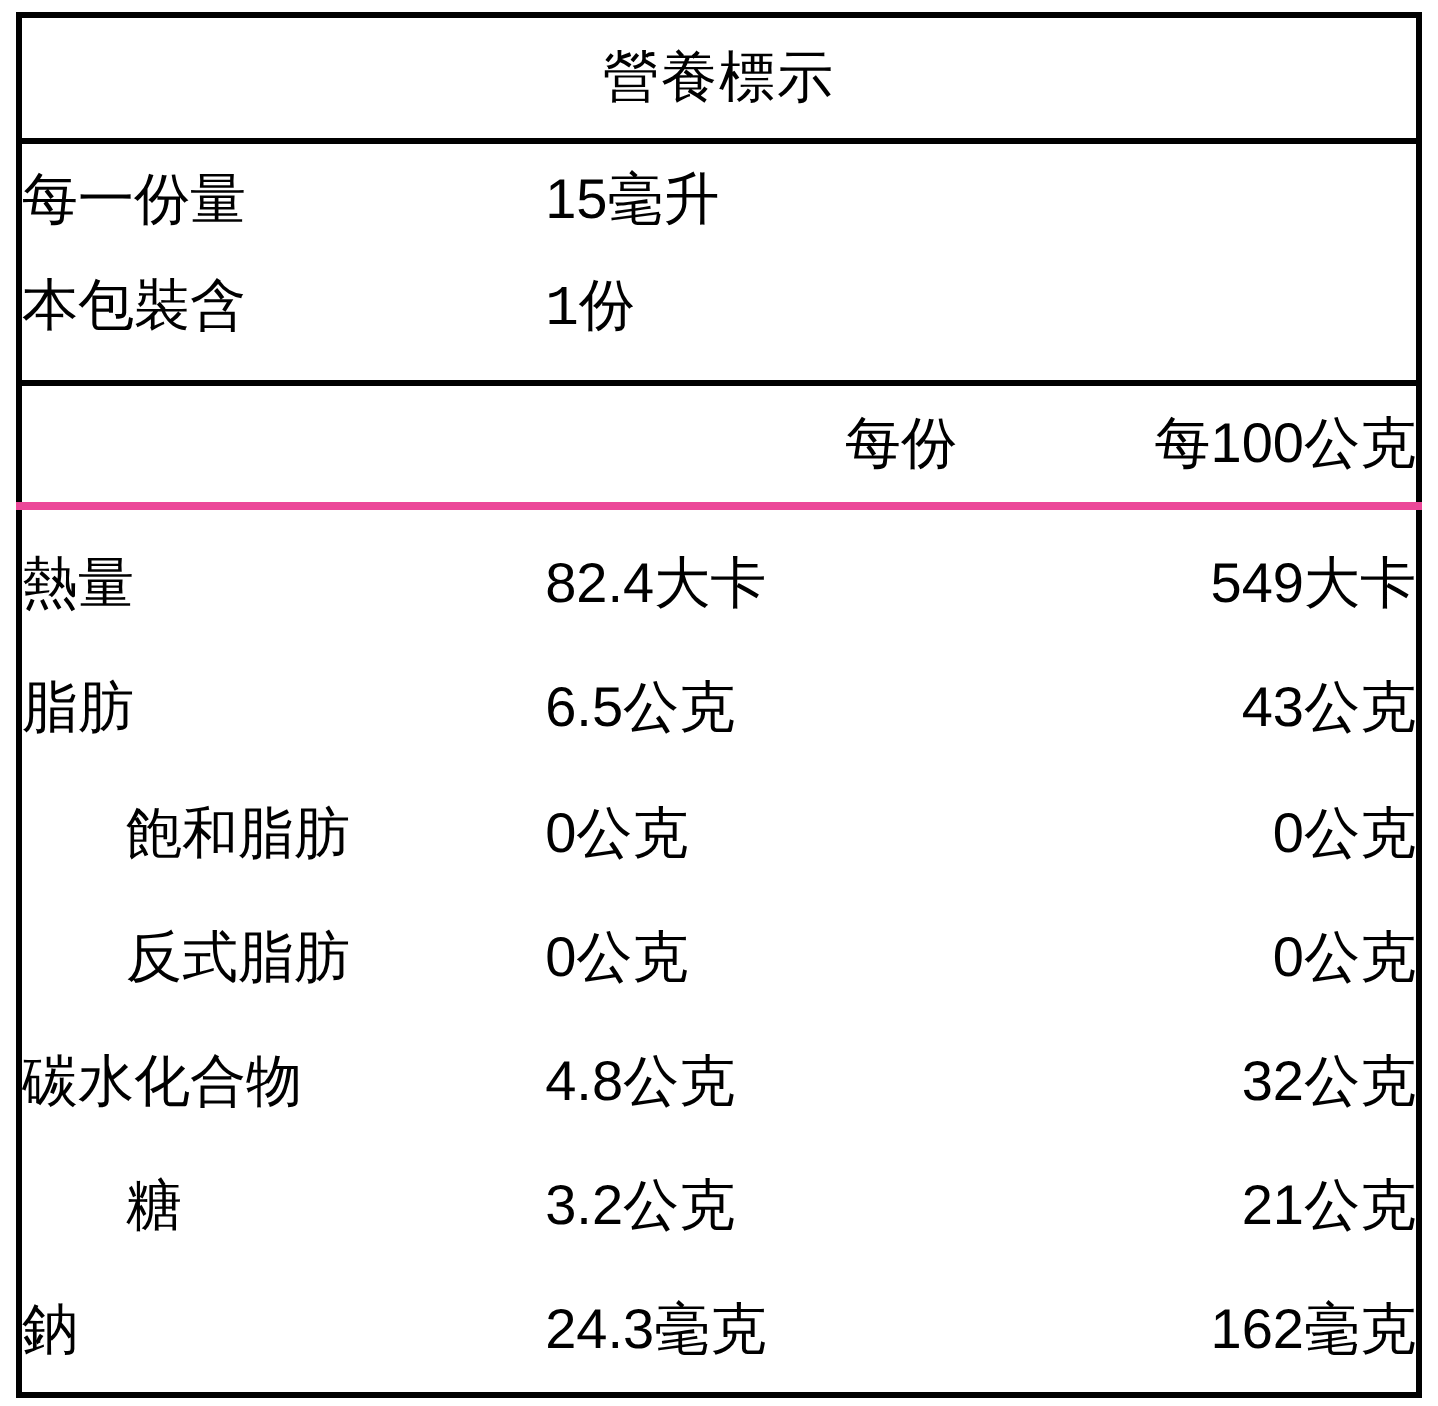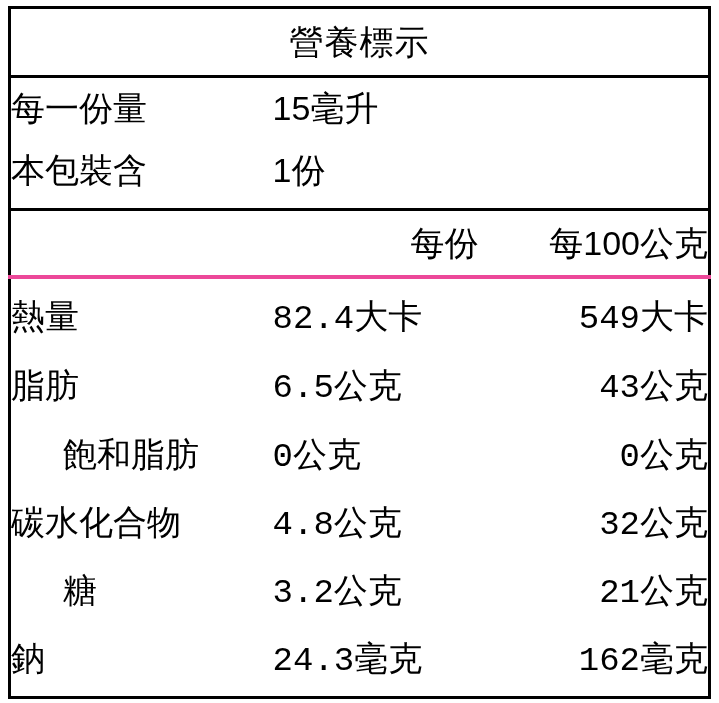--- a/index.html
+++ b/index.html
@@ -27,21 +27,21 @@
     width: 703px;
     height: 693px;
     border: 3px solid #000;
     border-collapse: collapse;
     table-layout: fixed;
   }
 
   .nutrition-table td {
     padding: 0;
     vertical-align: middle;
-    font-size: 34px;
+    font-size: 28px;
     line-height: 1.15;
   }
 
   
   col.c-name { width: 262px; }
   col.c-per  { width: 205px; }
   col.c-100  { width: 230px; }
 
   
   .title-cell {
@@ -61,38 +61,38 @@
     padding-left: 18px;
   }
   .serving-right {
   }
   .serving-row-last .serving-left,
   .serving-row-last .serving-right {
     padding-bottom: 6px;
   }
   .serving-block-end td {
     border-bottom: 3px solid #000;
+    font-family: Liberation Mono, monospace;
   }
 
   
   .colhead-cell {
     height: 54px;
     text-align: right;
     padding-right: 16px;
     font-size: 34px;
   }
   .colhead-row td {
     border-bottom: 4px solid #ec4899;
   }
   .colhead-blank { }
 
   
   .data-row td {
     height: 58px;
-    font-family: Liberation Mono, monospace;
   }
   .nutrient-name {
     text-align: left;
     padding-left: 14px;
   }
   .nutrient-name.indent {
     padding-left: 52px;
   }
   .value {
     text-align: left;
@@ -149,20 +149,25 @@
         <td class="value">6.5公克</td>
         <td class="value-100">43公克</td>
       </tr>
 
       <tr class="data-row">
         <td class="nutrient-name indent">飽和脂肪</td>
         <td class="value">0公克</td>
         <td class="value-100">0公克</td>
       </tr>
 
+      <tr class="data-row">
+        <td class="nutrient-name indent">反式脂肪</td>
+        <td class="value">0公克</td>
+        <td class="value-100">0公克</td>
+      </tr>
 
       <tr class="data-row">
         <td class="nutrient-name">碳水化合物</td>
         <td class="value">4.8公克</td>
         <td class="value-100">32公克</td>
       </tr>
 
       <tr class="data-row">
         <td class="nutrient-name indent">糖</td>
         <td class="value">3.2公克</td>

